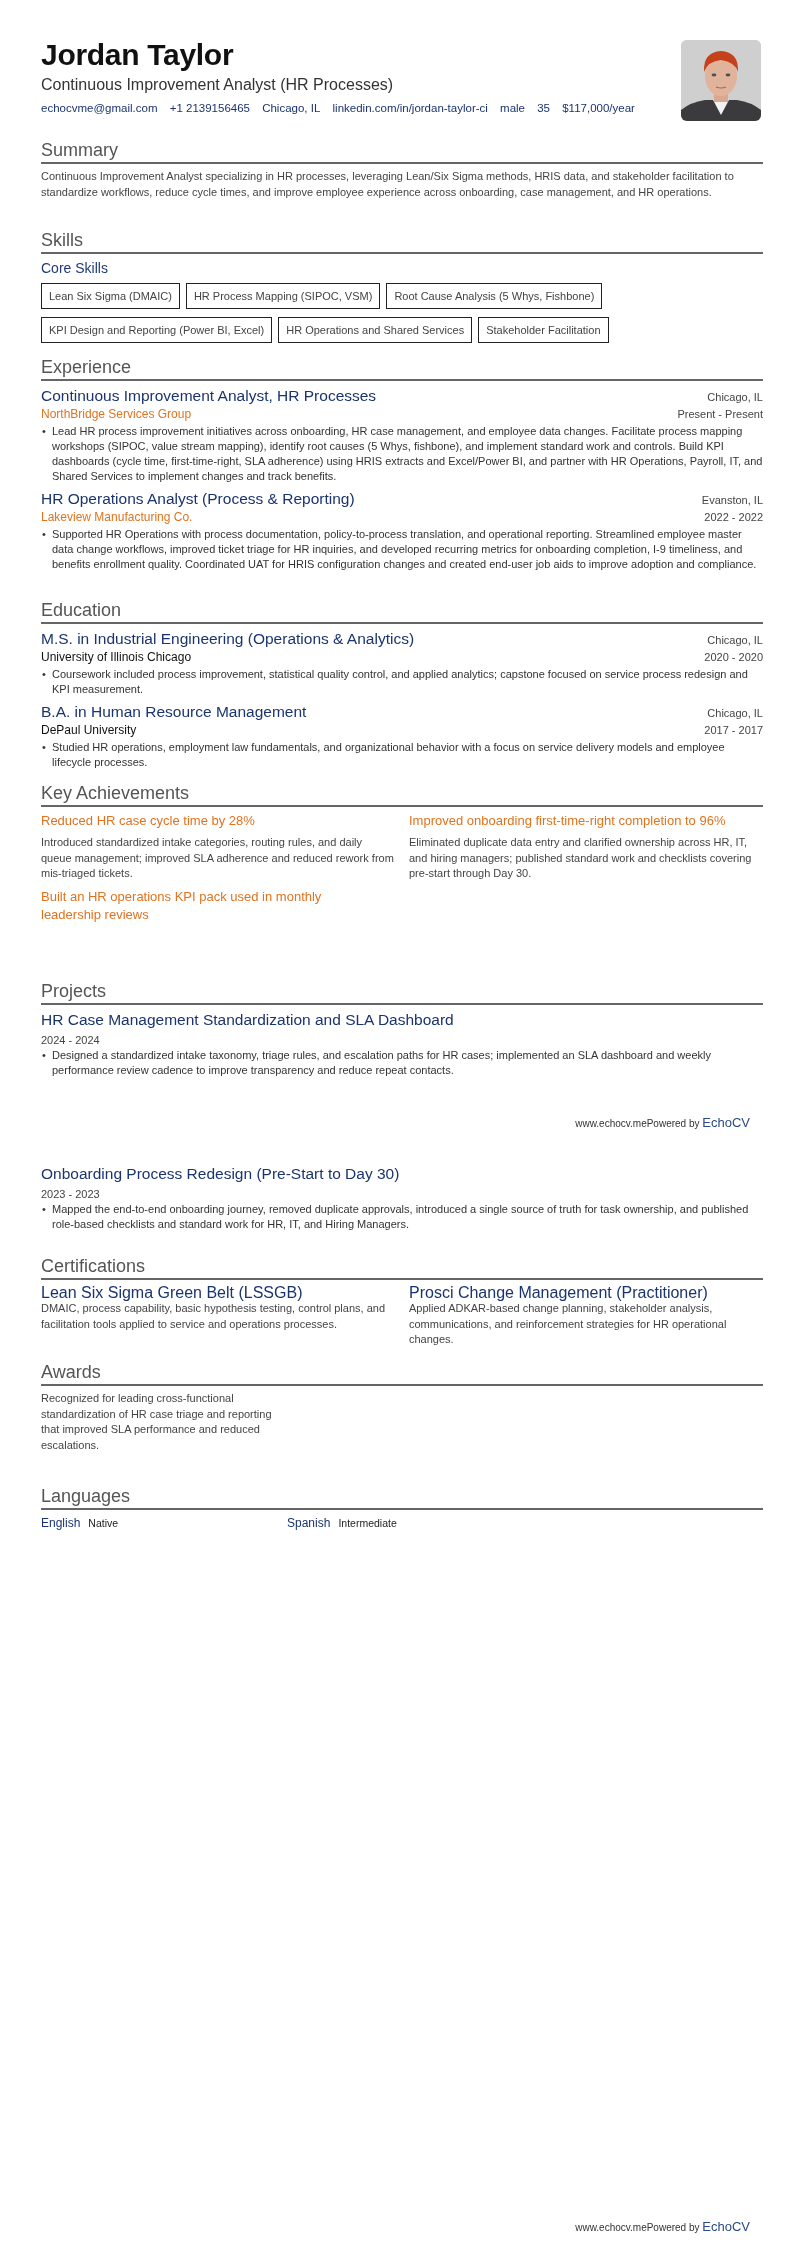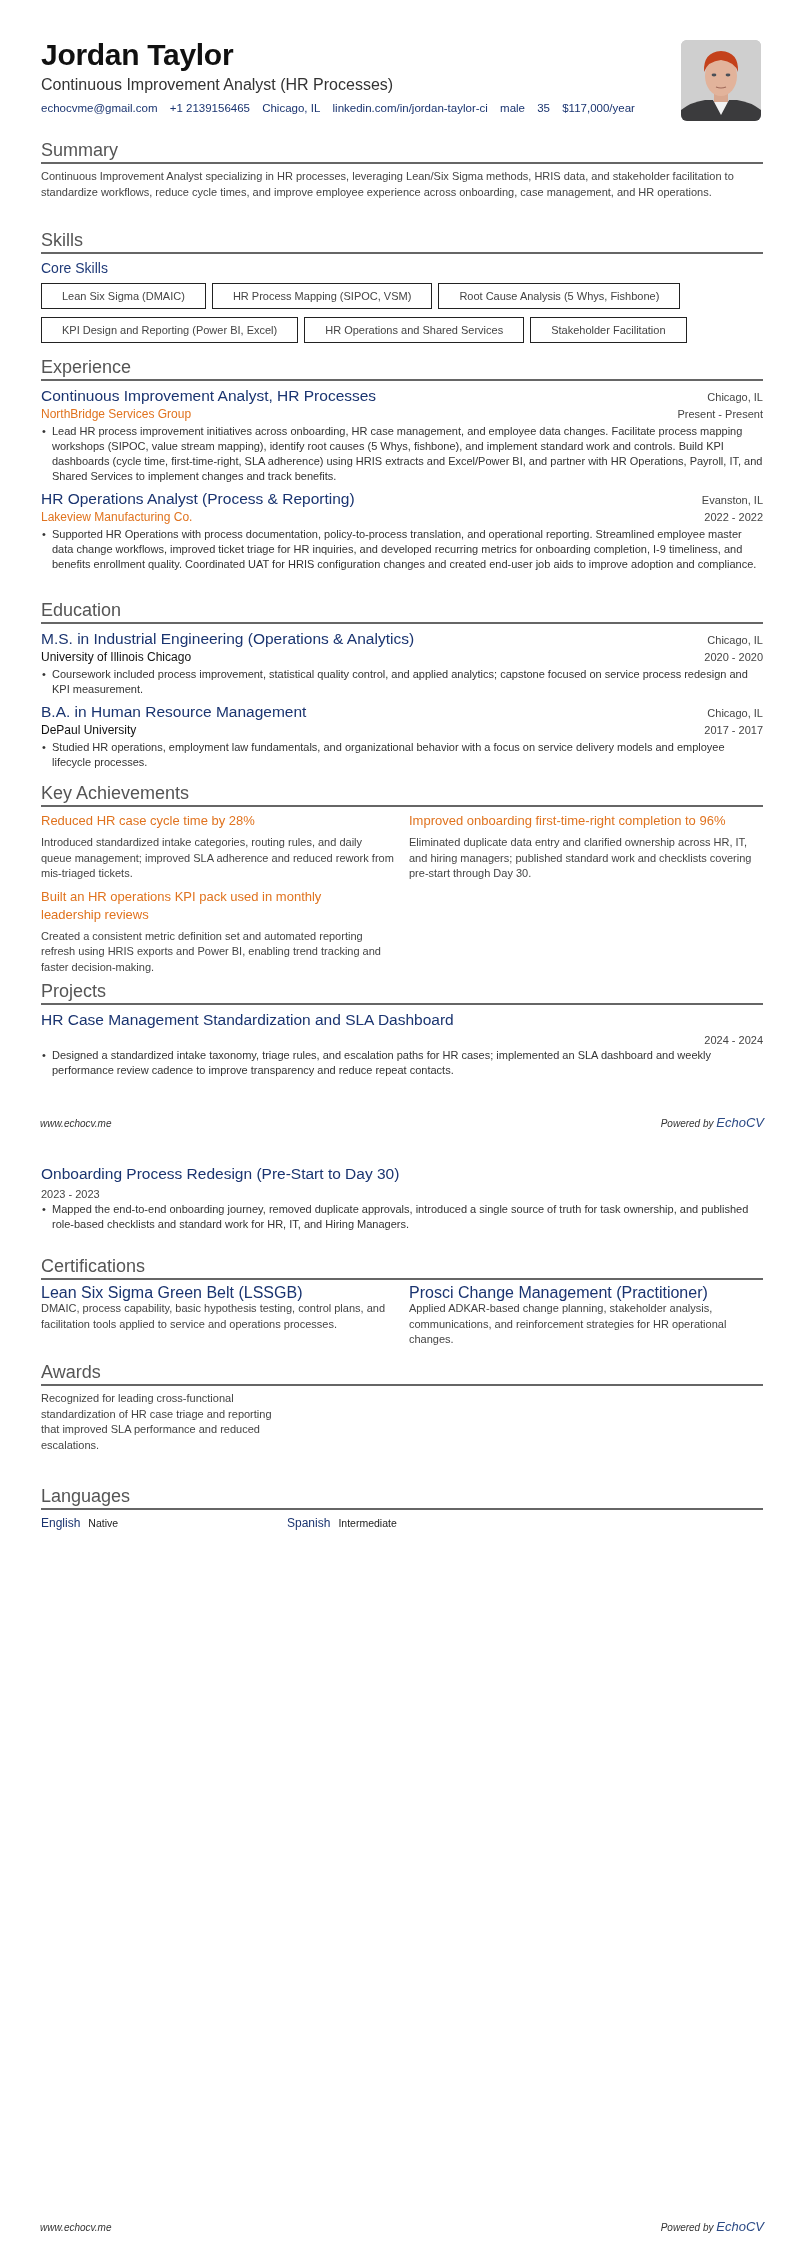--- a/index.html
+++ b/index.html
@@ -27,21 +27,21 @@
       border-radius: 6px; overflow: hidden; background: #c9c9c9;
     }
 
     
     .section-title { font-size: 18px; color: #555555; line-height: 18px; }
     .section-rule { height: 2px; background: #666666; margin-top: 3px; margin-bottom: 5px; }
     .body-text { font-size: 11px; line-height: 15.5px; color: #444444; }
 
     .subhead { font-size: 14px; color: #1f3a78; line-height: 18px; }
     .chips { display: flex; flex-wrap: wrap; gap: 8px 6px; margin-top: 6px; width: 700px; }
-    .chip { border: 1px solid #222222; font-size: 11px; color: #444444; padding: 5px 20px; line-height: 14px; }
+    .chip { border: 1px solid #222222; font-size: 11px; color: #444444; padding: 5px 7px; line-height: 14px; }
 
     .entry-row { display: flex; justify-content: space-between; align-items: baseline; }
     .role { font-size: 15.5px; color: #1a3470; line-height: 20px; }
     .company { font-size: 12px; color: #e0731f; line-height: 16px; }
     .loc, .date { font-size: 11px; color: #444444; }
     .bullet { display: flex; font-size: 11px; line-height: 15px; color: #333333; margin-top: 2px; }
     .bullet .dot { width: 11px; flex-shrink: 0; padding-left: 1px; }
     .school { font-size: 12px; color: #111111; line-height: 16px; }
 
     .two-col { display: flex; gap: 14px; }
@@ -53,21 +53,21 @@
     .cert-text { font-size: 11px; line-height: 15.5px; color: #444444; }
 
     .award-title { font-size: 12.5px; color: #e0731f; line-height: 17px; margin-bottom: 4px; }
     .award-text { font-size: 11px; line-height: 15.5px; color: #444444; width: 240px; }
 
     .langs { display: flex; font-size: 11px; line-height: 16px; }
     .lang { display: flex; align-items: baseline; width: 246px; }
     .lang-name { font-size: 12px; color: #1a3470; margin-right: 8px; }
     .lang-level { color: #222222; font-size: 10.5px; }
 
-    .footer { position: absolute; left: 40px; width: 724px; display: flex; justify-content: space-between; align-items: baseline; font-size: 10px; color: #333333; font-style: italic; }
+    .footer { position: absolute; left: 26px; width: 724px; display: flex; justify-content: flex-end; align-items: baseline; font-size: 10px; color: #333333; }
     .footer .brand { font-size: 13px; color: #2b4a85; }
   </style>
 </head>
 <body>
 
 <div class="page page1">
 
   <div class="content" style="top:38px;">
     <div class="name">Jordan Taylor</div>
     <div class="title">Continuous Improvement Analyst (HR Processes)</div>
@@ -187,35 +187,34 @@
   </div>
 
   <div class="content" style="top:784px;">
     <div class="section-title">Key Achievements</div>
     <div class="section-rule"></div>
     <div class="two-col" style="margin-top:5px;">
       <div>
         <div class="ach-title">Reduced HR case cycle time by 28%</div>
         <div class="ach-text">Introduced standardized intake categories, routing rules, and daily queue management; improved SLA adherence and reduced rework from mis-triaged tickets.</div>
         <div class="ach-title" style="width:330px;">Built an HR operations KPI pack used in monthly leadership reviews</div>
-        <div class="ach-text">Created a consistent metric definition set and automated reporting refresh using HRIS exports and Power BI, enabling trend tracking and faster decision-making.</div>
       </div>
       <div>
         <div class="ach-title">Improved onboarding first-time-right completion to 96%</div>
         <div class="ach-text">Eliminated duplicate data entry and clarified ownership across HR, IT, and hiring managers; published standard work and checklists covering pre-start through Day 30.</div>
       </div>
     </div>
   </div>
 
   <div class="content" style="top:982px;">
     <div class="section-title">Projects</div>
     <div class="section-rule"></div>
     <div>
       <div class="role">HR Case Management Standardization and SLA Dashboard</div>
-      <div class="entry-row" style="justify-content:flex-end; margin-top:4px;">
+      <div class="entry-row" style="margin-top:4px;">
         <div class="date">2024 - 2024</div>
       </div>
       <div class="bullet">
         <span class="dot">•</span>
         <span>Designed a standardized intake taxonomy, triage rules, and escalation paths for HR cases; implemented an SLA dashboard and weekly performance review cadence to improve transparency and reduce repeat contacts.</span>
       </div>
     </div>
   </div>
 
   <div class="footer" style="top:1115px;">

